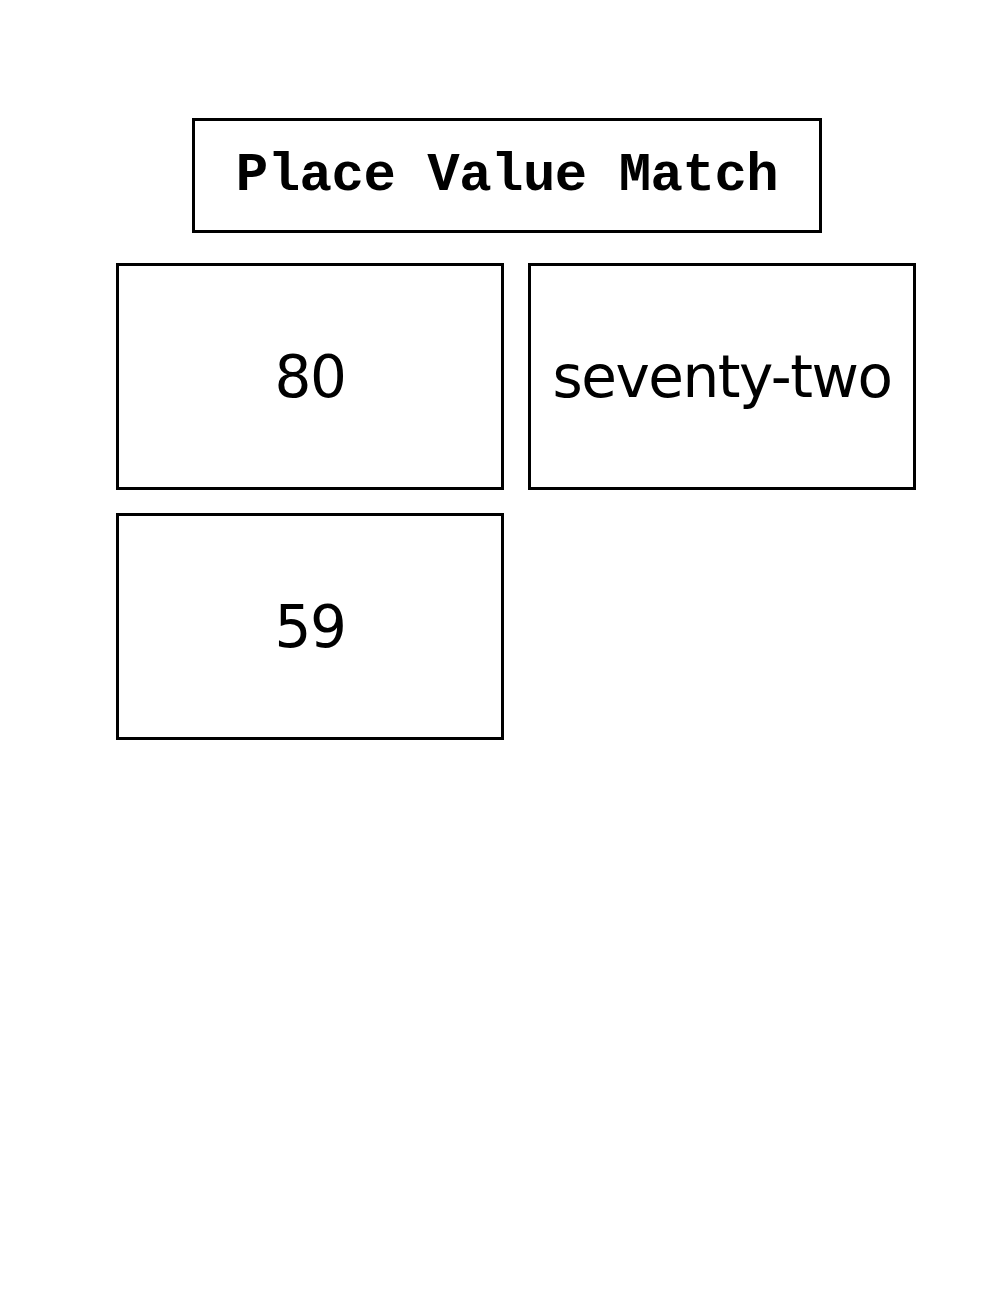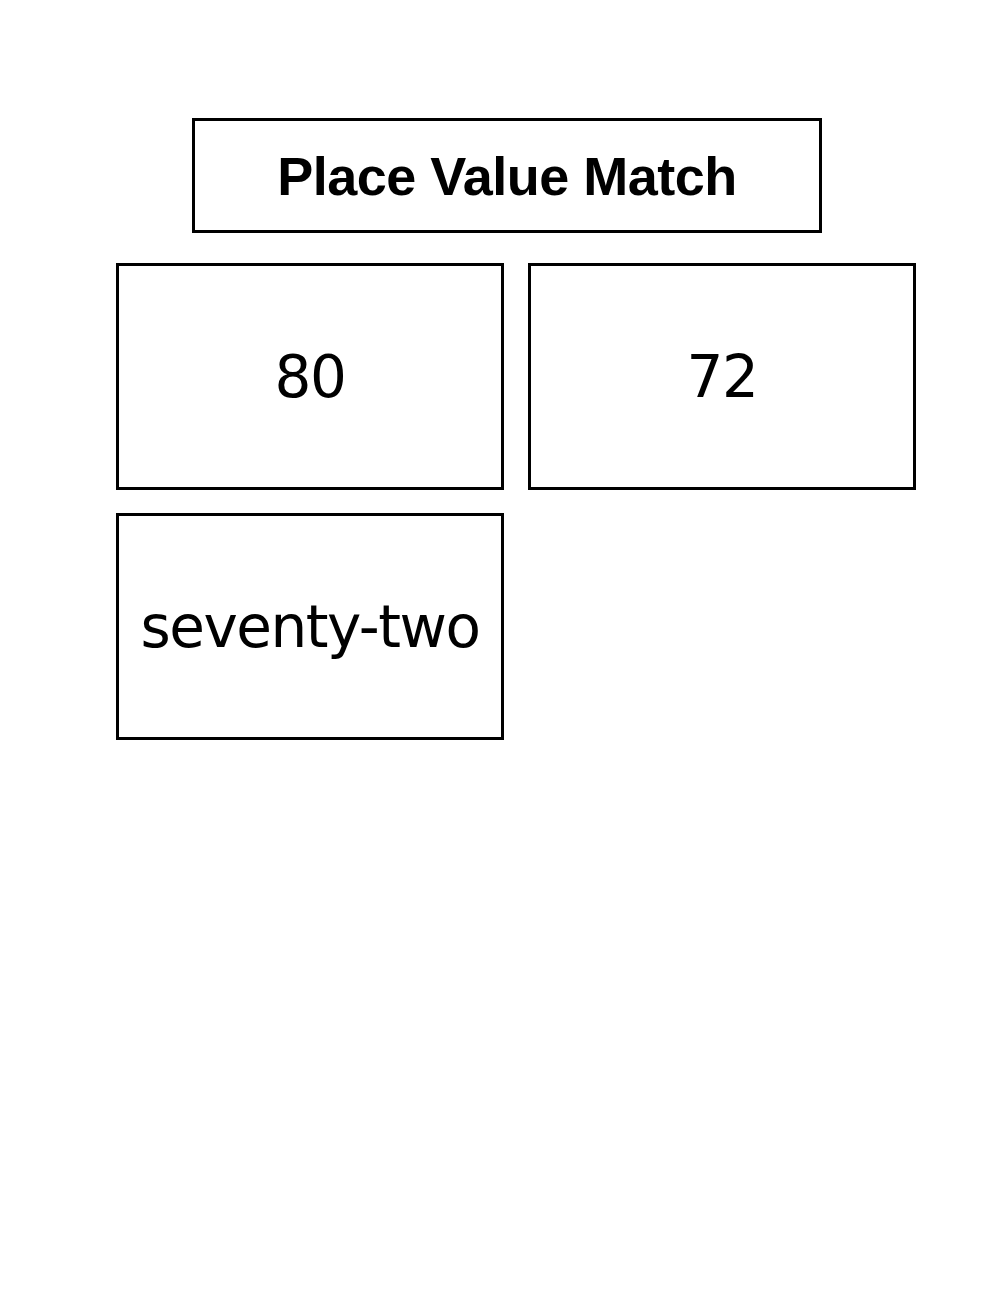--- a/index.html
+++ b/index.html
@@ -26,21 +26,21 @@
     width: 630px;
     height: 115px;
     box-sizing: border-box;
     border: 3px solid #000000;
     background: #ffffff;
     display: flex;
     align-items: center;
     justify-content: center;
   }
   .title-text {
-    font-family: Liberation Sans, sans-serif;
+    font-family: Liberation Mono, monospace;
     font-weight: 700;
     font-size: 54px;
     letter-spacing: -0.5px;
     color: #000000;
     white-space: nowrap;
   }
   .card-grid {
     position: absolute;
     left: 116px;
     top: 263px;
@@ -76,25 +76,25 @@
     <span class="title-text">Place Value Match</span>
   </div>
 
   <div class="card-grid">
 
     <div class="card">
       <span class="card-label">80</span>
     </div>
 
 
-    <div class="card">
-      <span class="card-label">72</span>
-    </div>
 
     <div class="card">
       <span class="card-label">seventy-two</span>
     </div>
 
+    <div class="card">
+      <span class="card-label">59</span>
+    </div>
 
 
   </div>
 
 </div>
 
 </body></html>

